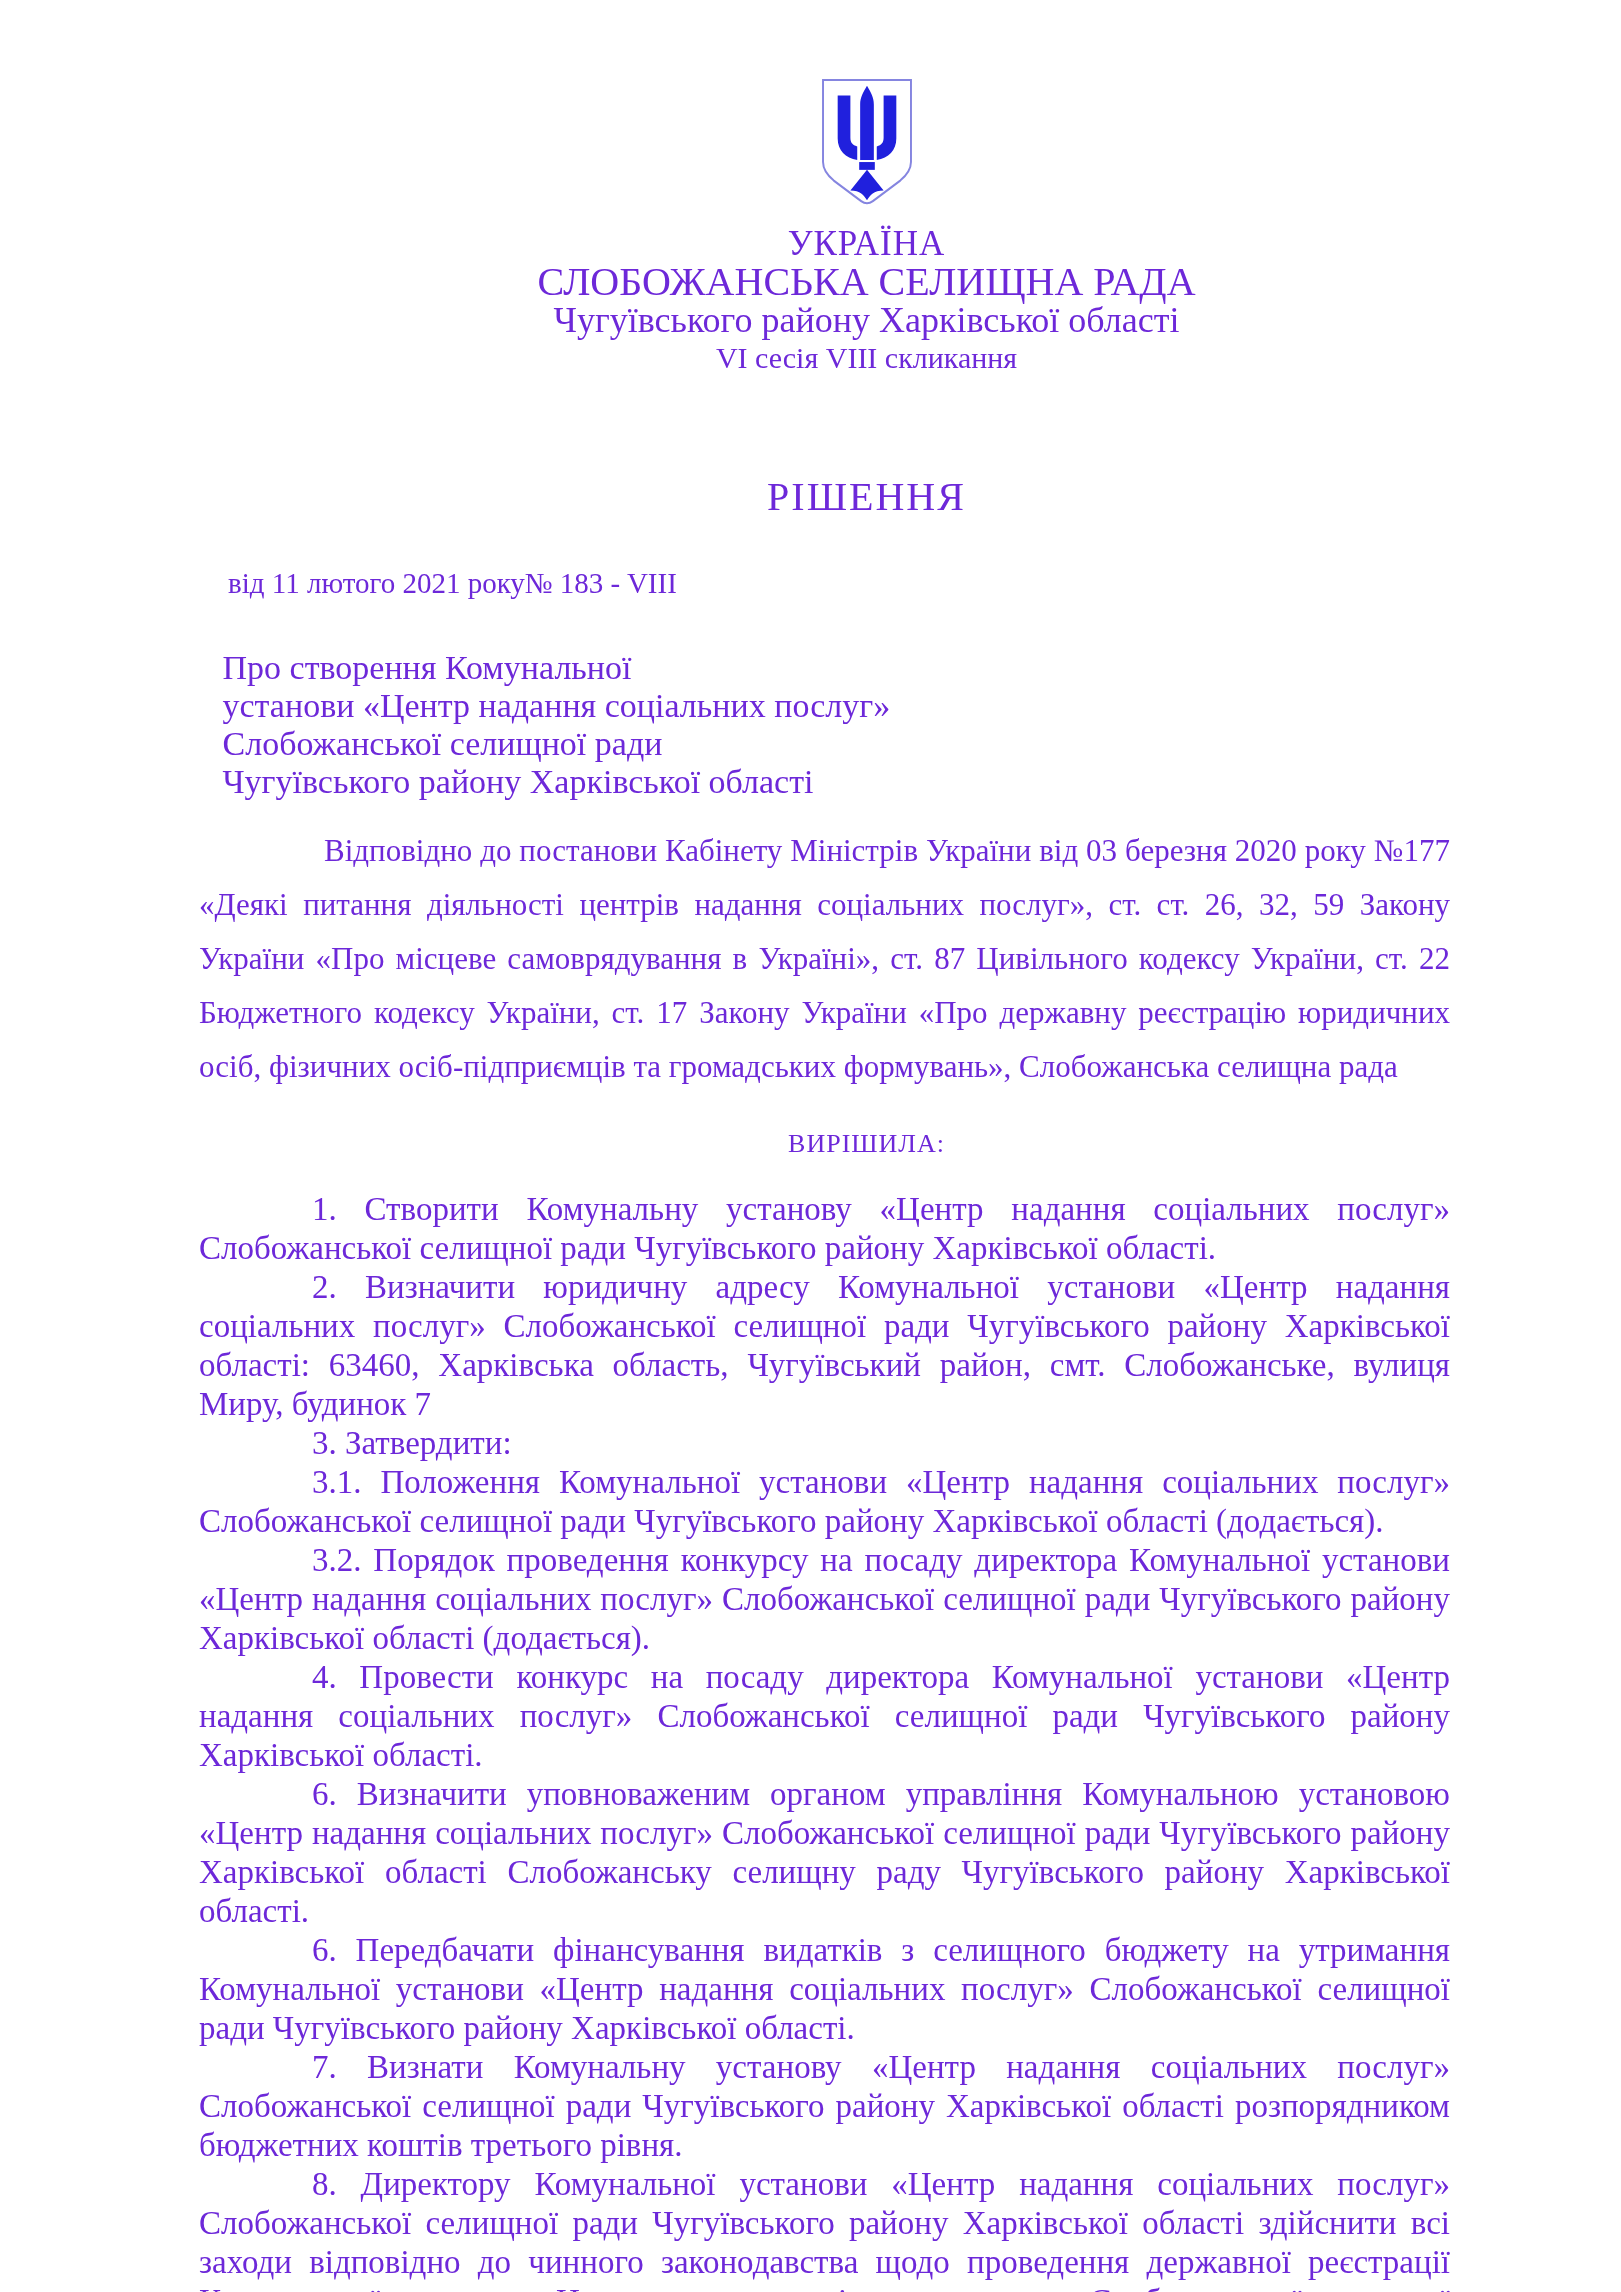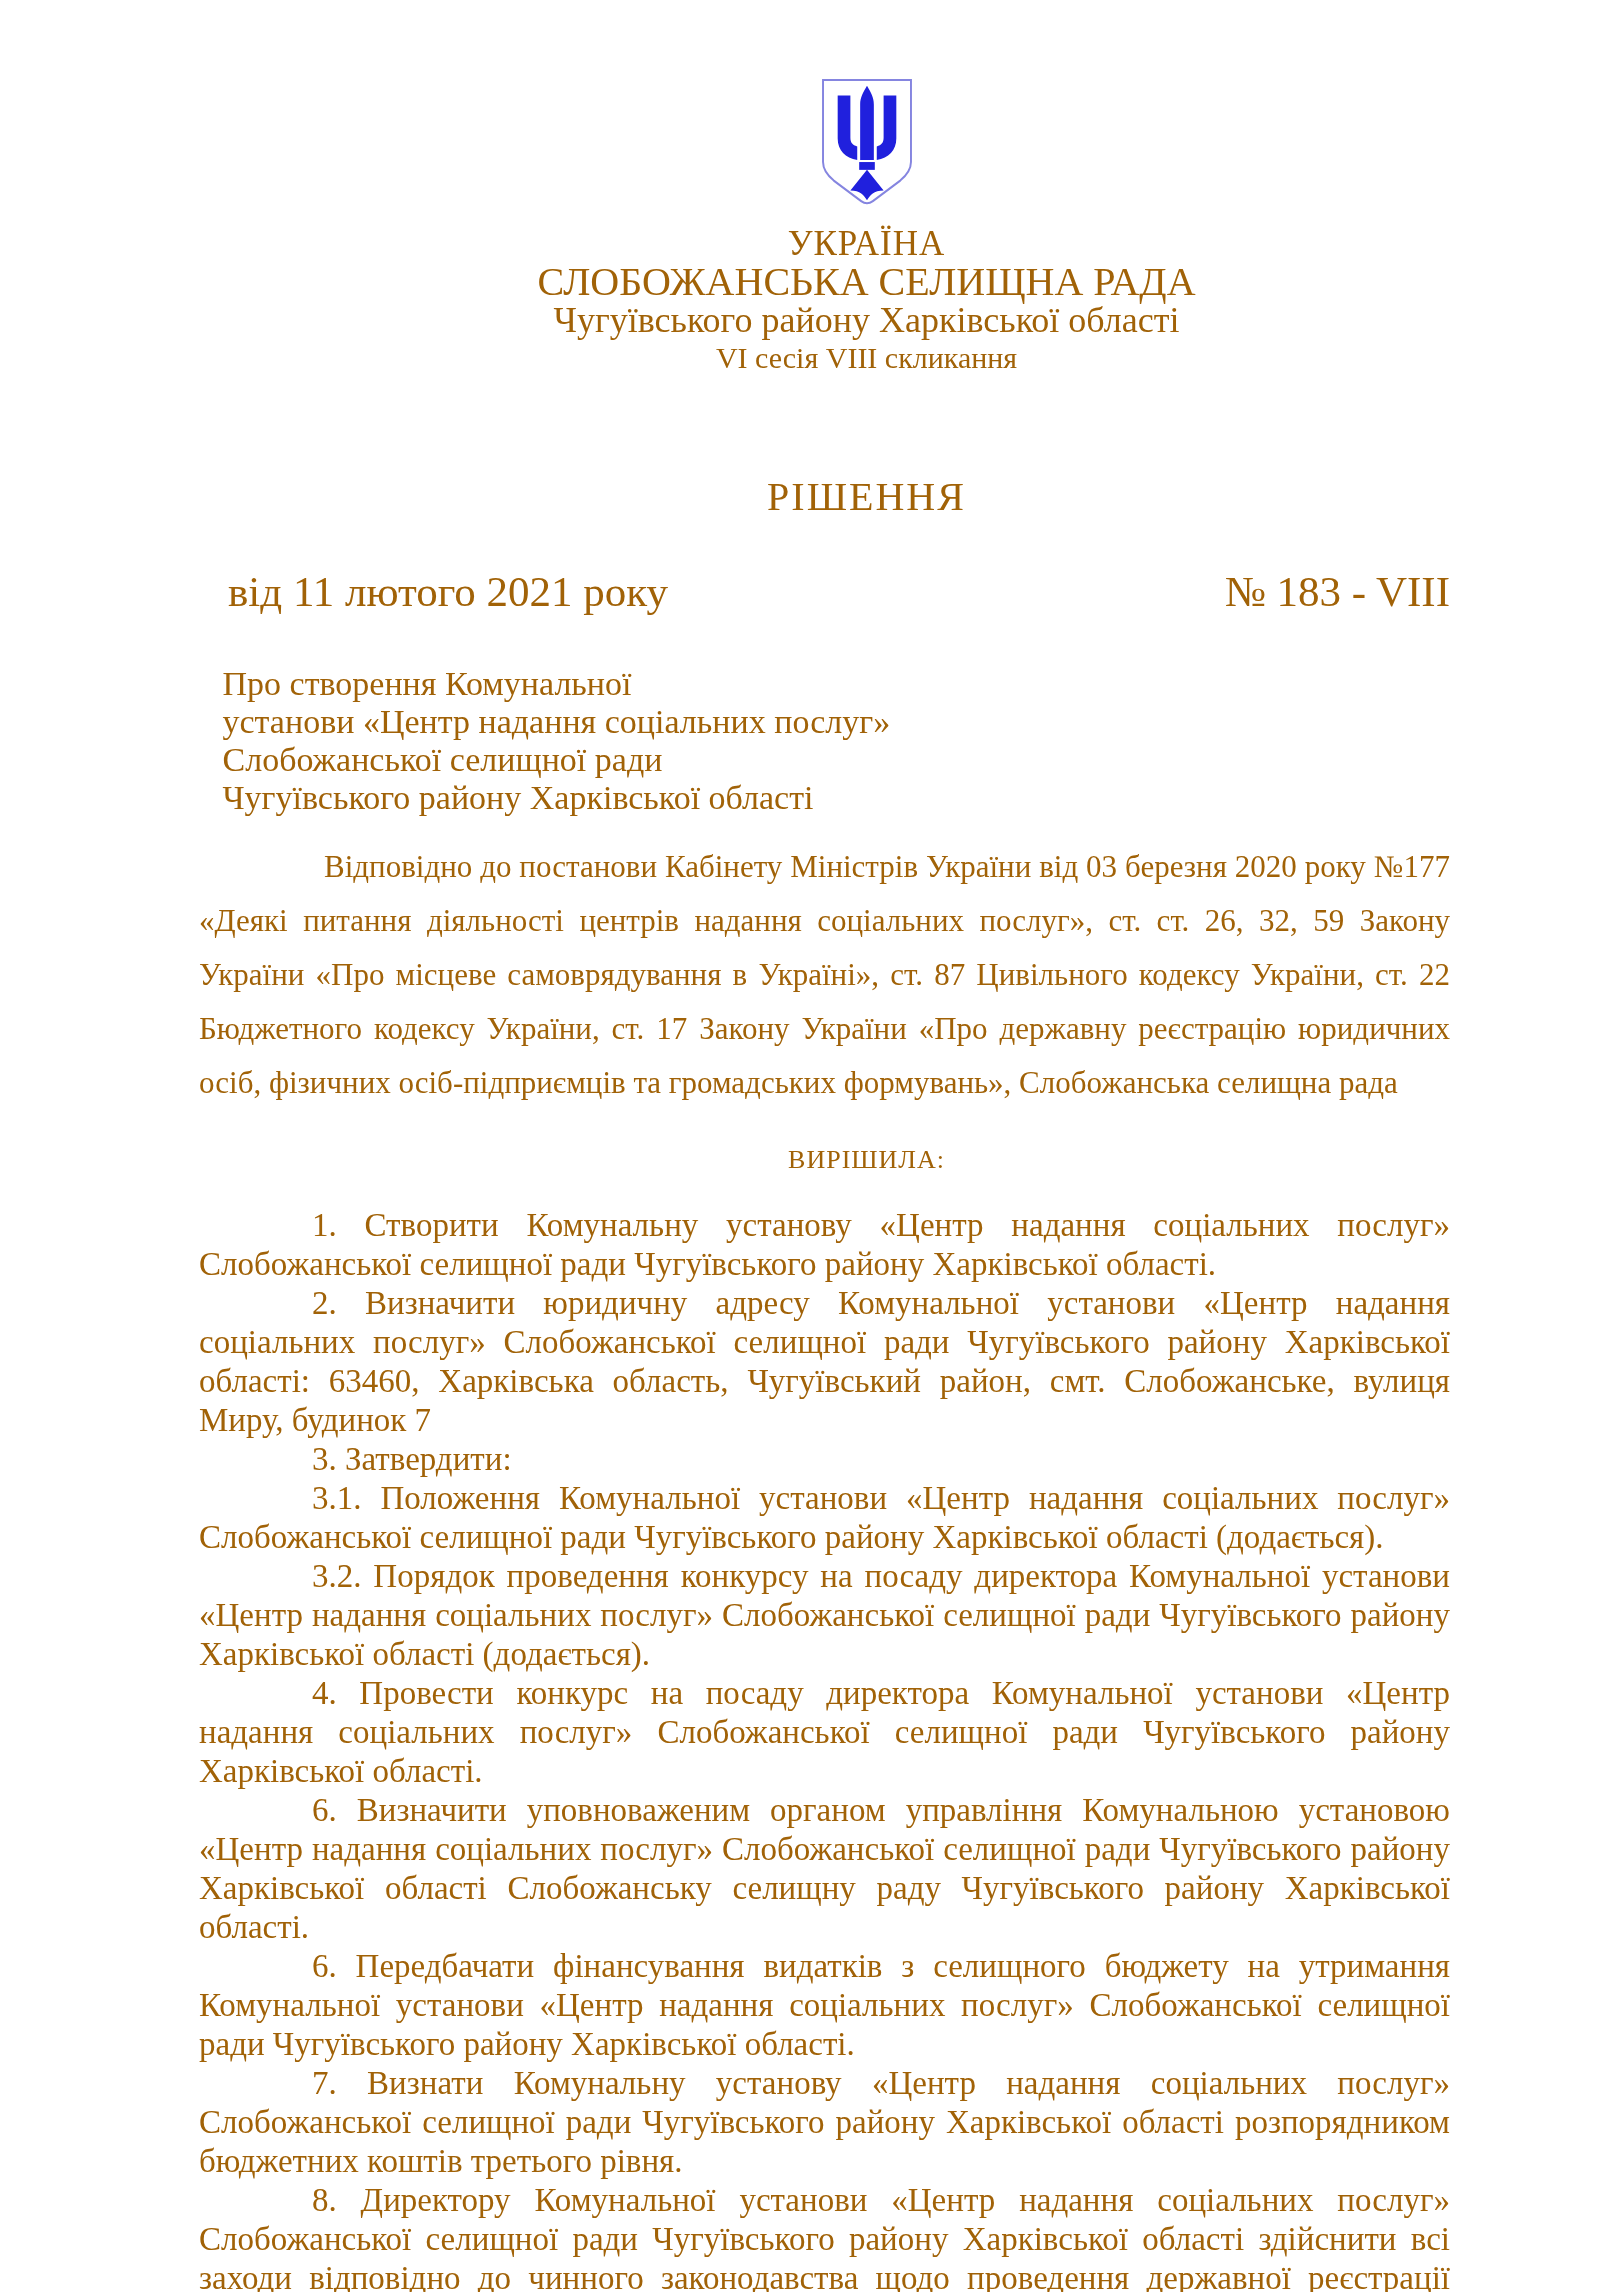--- a/index.html
+++ b/index.html
@@ -5,21 +5,21 @@
   html, body {
     margin: 0;
     padding: 0;
     background: #ffffff;
   }
   .page {
     position: relative;
     width: 1621px;
     height: 2293px;
     background: #ffffff;
-    color: #a16207;
+    color: #6d28d9;
     font-family: "Liberation Serif", "DejaVu Serif", serif;
     box-sizing: border-box;
     padding: 78px 171px 0 199px;
     overflow: hidden;
   }
   .center-block {
     text-align: center;
     padding-left: 84px; 
   }
   .emblem-wrap {
@@ -31,23 +31,23 @@
   .district { font-size: 36px; }
   .session  { font-size: 30px; }
   .doc-type {
     margin-top: 96px;
     font-size: 40px;
     letter-spacing: 2px;
   }
   .date-row {
     margin-top: 47px;
     display: flex;
-    justify-content: space-between;
+    justify-content: flex-start;
     align-items: baseline;
-    font-size: 43px;
+    font-size: 29px;
   }
   .date-row .date { padding-left: 29px; }
   .subject {
     margin-top: 49px;
     font-weight: normal;
     font-size: 34px;
     line-height: 38px;
     padding-left: 23.5px;
   }
   .preamble {

